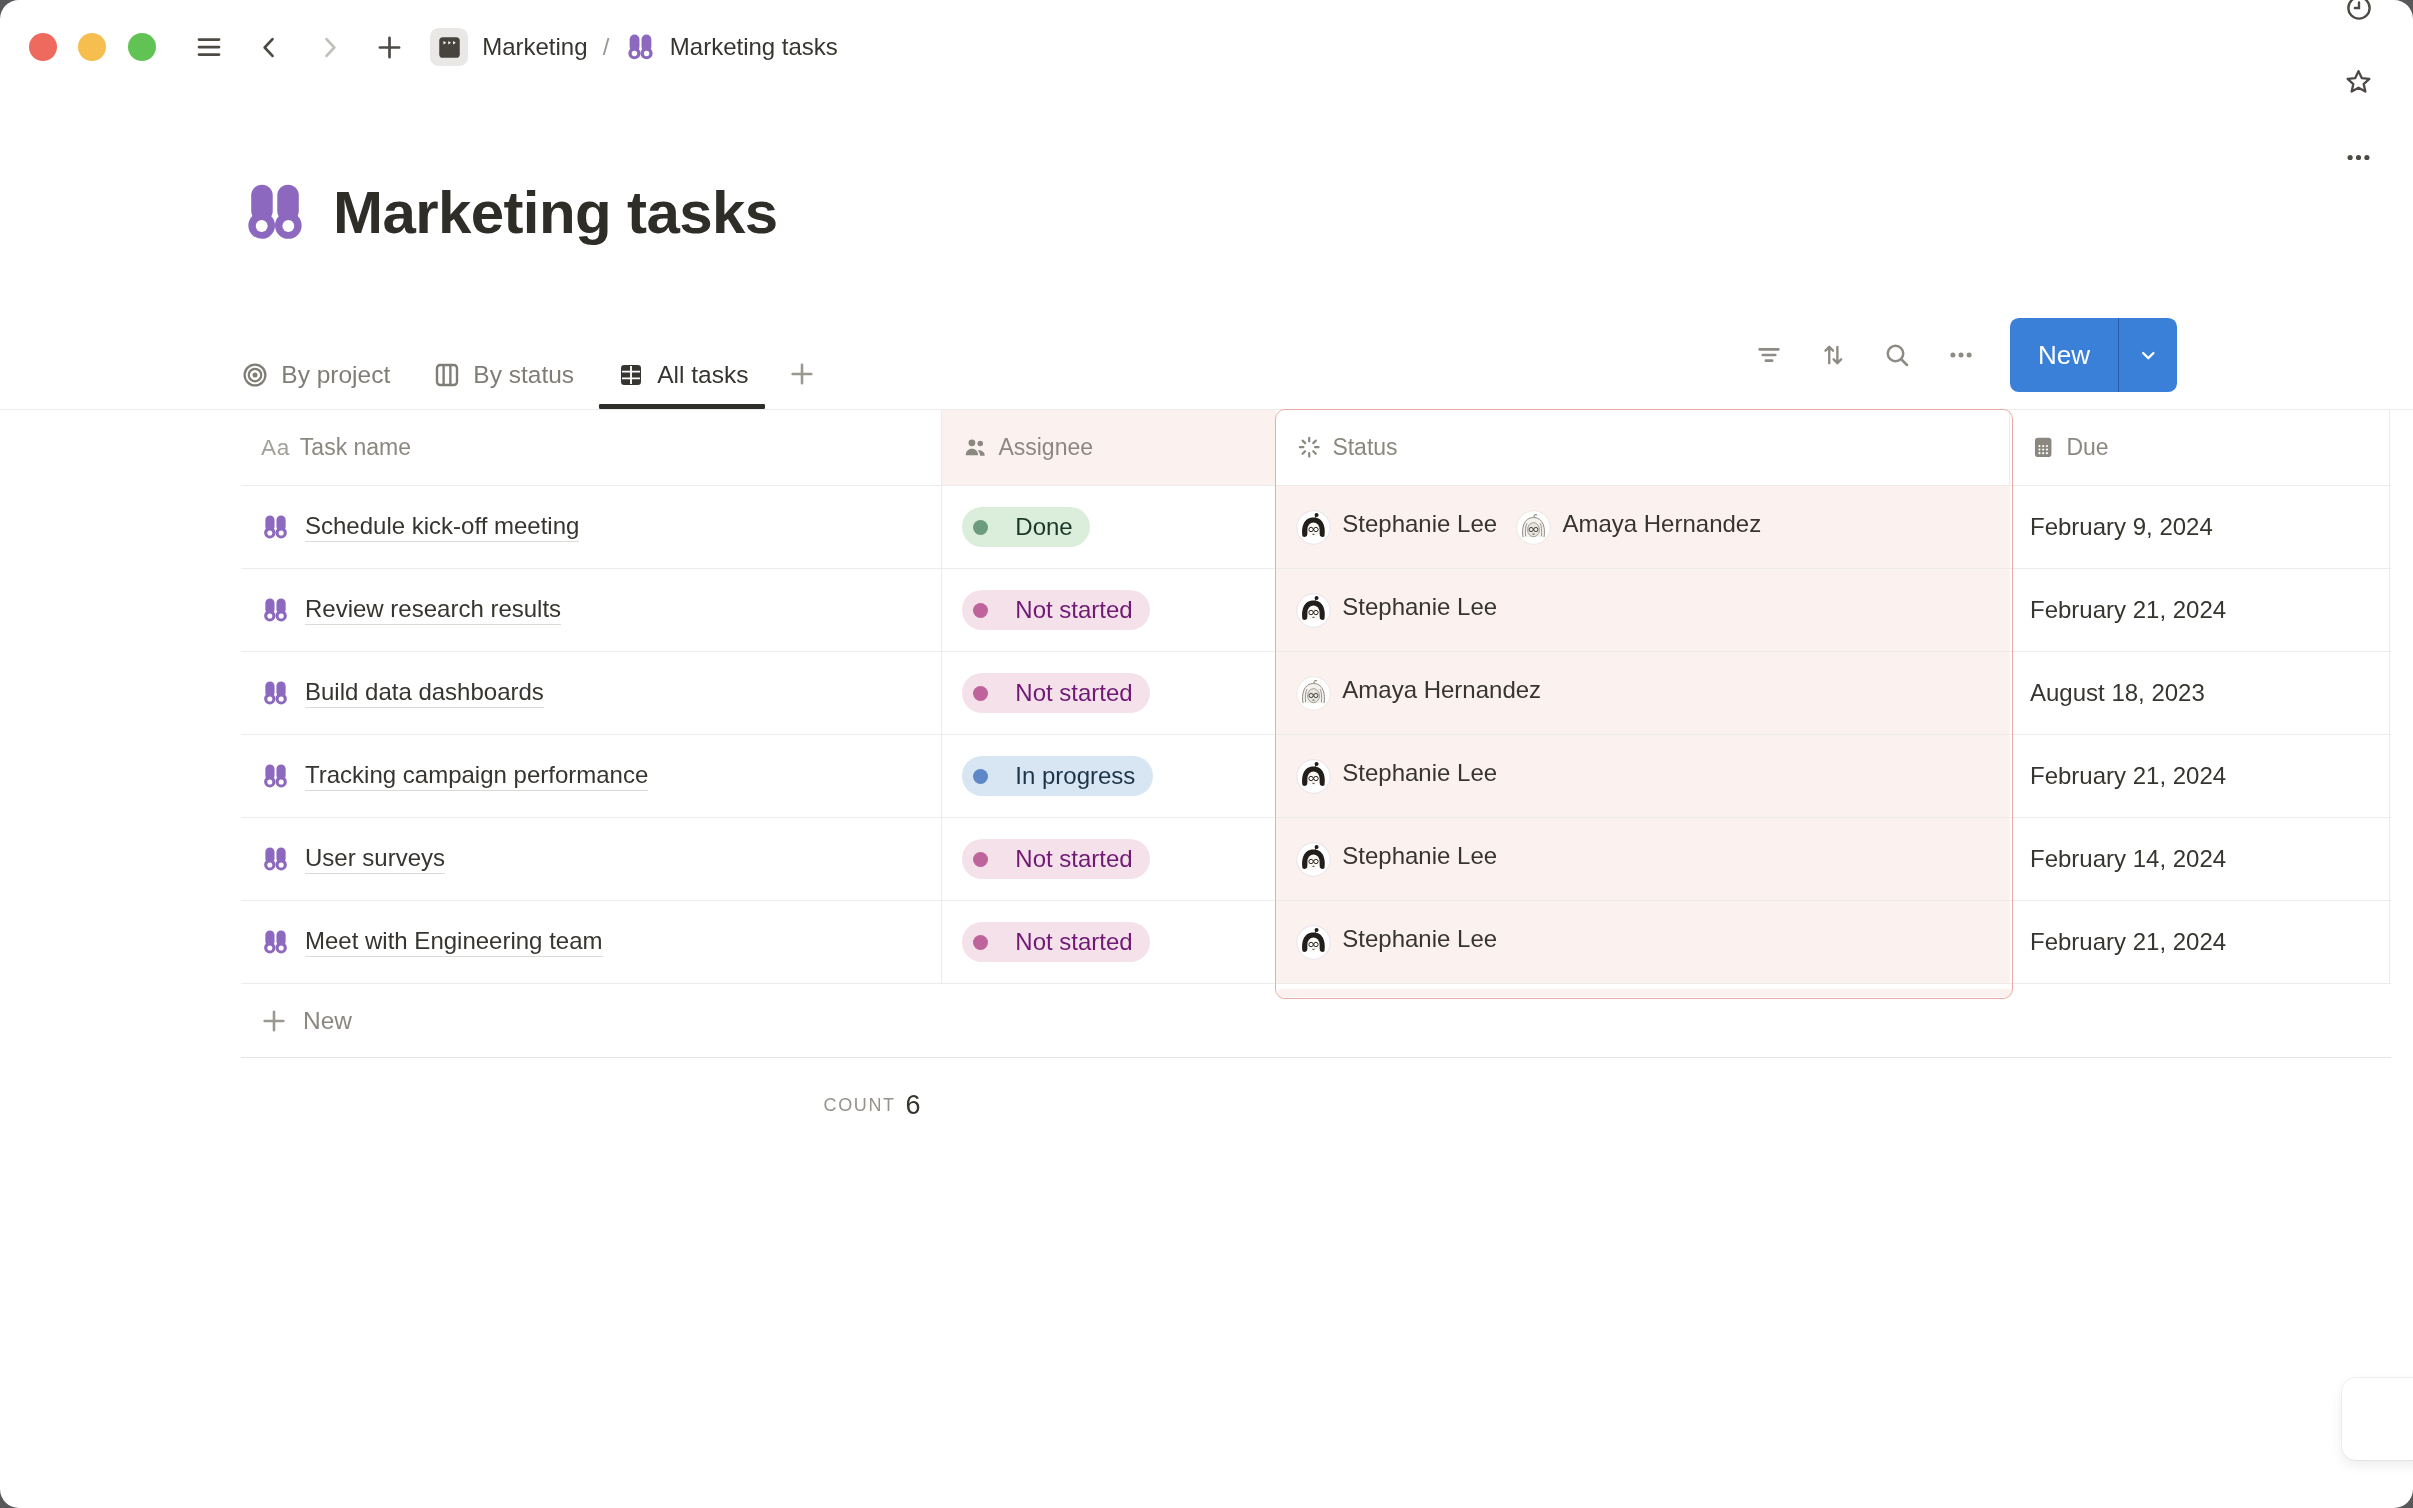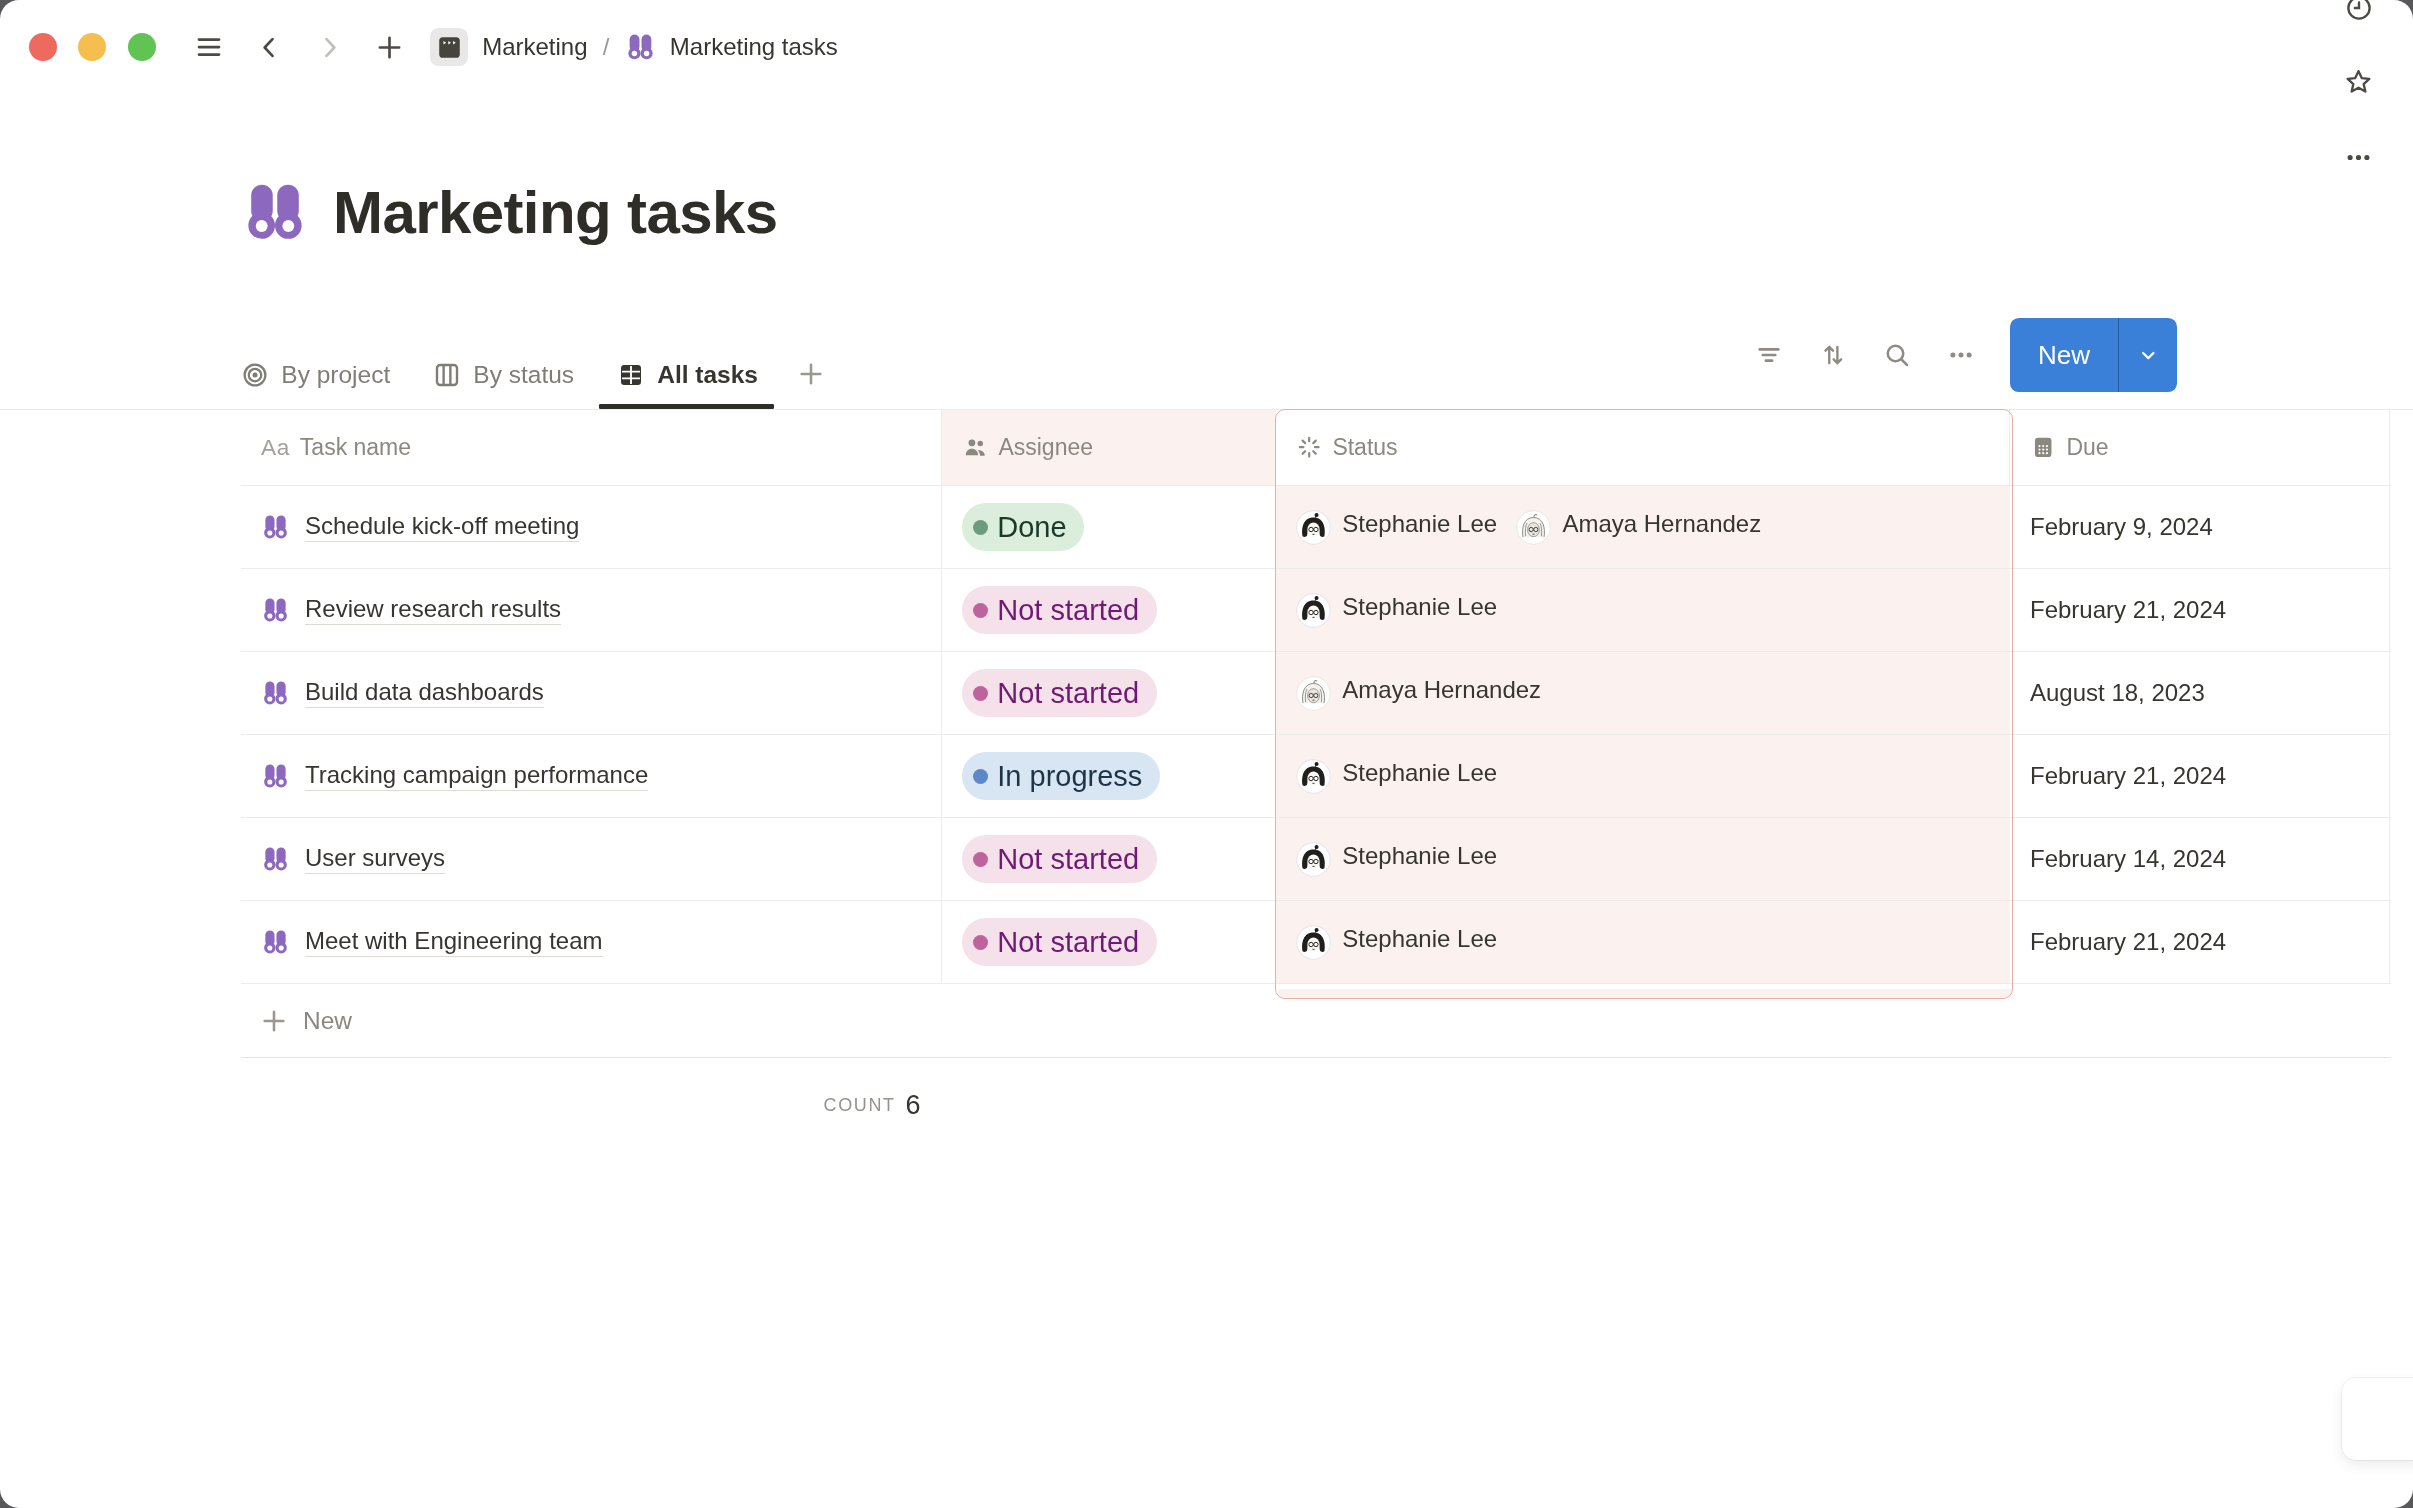--- a/index.html
+++ b/index.html
@@ -24,21 +24,21 @@
 
   
   .title-row{position:absolute;top:178px;left:241px;display:flex;align-items:center;gap:24px;}
   .title-row h1{margin:0;font-size:60px;font-weight:700;letter-spacing:-0.6px;color:#2f2d28;}
 
   
   .tabs-row{position:absolute;top:327px;left:0;right:0;height:82px;border-bottom:1.3px solid #edecea;
             display:flex;align-items:flex-end;padding-left:221px;gap:3.8px;box-sizing:content-box;}
   .tab{position:relative;display:flex;align-items:center;gap:11.3px;font-size:24.5px;padding:0 19px 19px;
        color:#807d77;cursor:default;}
-  .tab.active{color:#37352f;font-weight:700;}
+  .tab.active{color:#37352f;font-weight:400;}
   .tab.active::after{content:"";position:absolute;left:2.5px;right:2.5px;bottom:0;height:5px;background:#2e2d29;border-radius:1.3px;}
   .tab-add{padding:0 16.3px 21.4px;color:#9b9892;}
 
   
   .toolbar{position:absolute;top:318px;right:236px;height:74px;display:flex;align-items:center;gap:34px;}
   .tool-ic{color:#8e8b85;}
   .new-btn{display:flex;align-items:stretch;height:74px;background:#3a80d9;border-radius:8.8px;overflow:hidden;}
   .new-main{display:flex;align-items:center;padding:0 28px;color:#fff;font-size:26px;font-weight:500;}
   .new-chev{width:58px;display:flex;align-items:center;justify-content:center;border-left:1.3px solid rgba(15,40,90,.40);color:#fff;}
 
@@ -47,22 +47,22 @@
   .thead,.trow{display:grid;grid-template-columns:701px 334px 734px 380px;}
   .thead{height:75px;border-bottom:1.3px solid #edecea;}
   .th{display:flex;align-items:center;gap:10px;padding-left:20px;border-right:1.3px solid #edecea;
       color:#8b8880;font-size:23px;box-sizing:border-box;}
   .aa{font-size:22.6px;color:#a3a09a;letter-spacing:0.6px;}
   .trow{height:82px;border-bottom:1.3px solid #edecea;}
   .td{display:flex;align-items:center;padding-left:20px;border-right:1.3px solid #edecea;
       font-size:24px;box-sizing:border-box;}
   .td-task{gap:15px;font-weight:500;}
   .task-text{border-bottom:1.9px solid #dcdad5;padding-bottom:1.9px;}
-  .pill{display:inline-flex;align-items:center;gap:9px;height:48px;padding:0 17.6px 0 11.3px;
-        border-radius:25px;font-size:29px;font-weight:500;white-space:nowrap;}
+  .pill{display:inline-flex;align-items:center;gap:27px;height:40px;padding:0 17.6px 0 11.3px;
+        border-radius:25px;font-size:24px;font-weight:500;white-space:nowrap;}
   .dot{width:15px;height:15px;border-radius:50%;}
   .pill-done{background:#dbeddb;color:#1c3829;} .pill-done .dot{background:#6c9b7d;}
   .pill-ns{background:#f4e1ea;color:#701a75;} .pill-ns .dot{background:#be639c;}
   .pill-ip{background:#d7e6f2;color:#1d3449;} .pill-ip .dot{background:#5e87c9;}
   .td-assignee{background:#fbf1ef;gap:19px;border-right-color:transparent;}
   .th-assignee{background:#fbf1ef;border-right-color:transparent;}
   .person{display:inline-flex;gap:11.3px;white-space:nowrap;}
   .avatar{width:35px;height:35px;border-radius:50%;flex:none;}
   .assignee-strip{position:absolute;left:1037px;top:579px;width:733px;height:8.2px;background:#fbf1ef;}
   .assignee-box{position:absolute;left:1034px;top:-1.3px;width:738px;height:590px;

